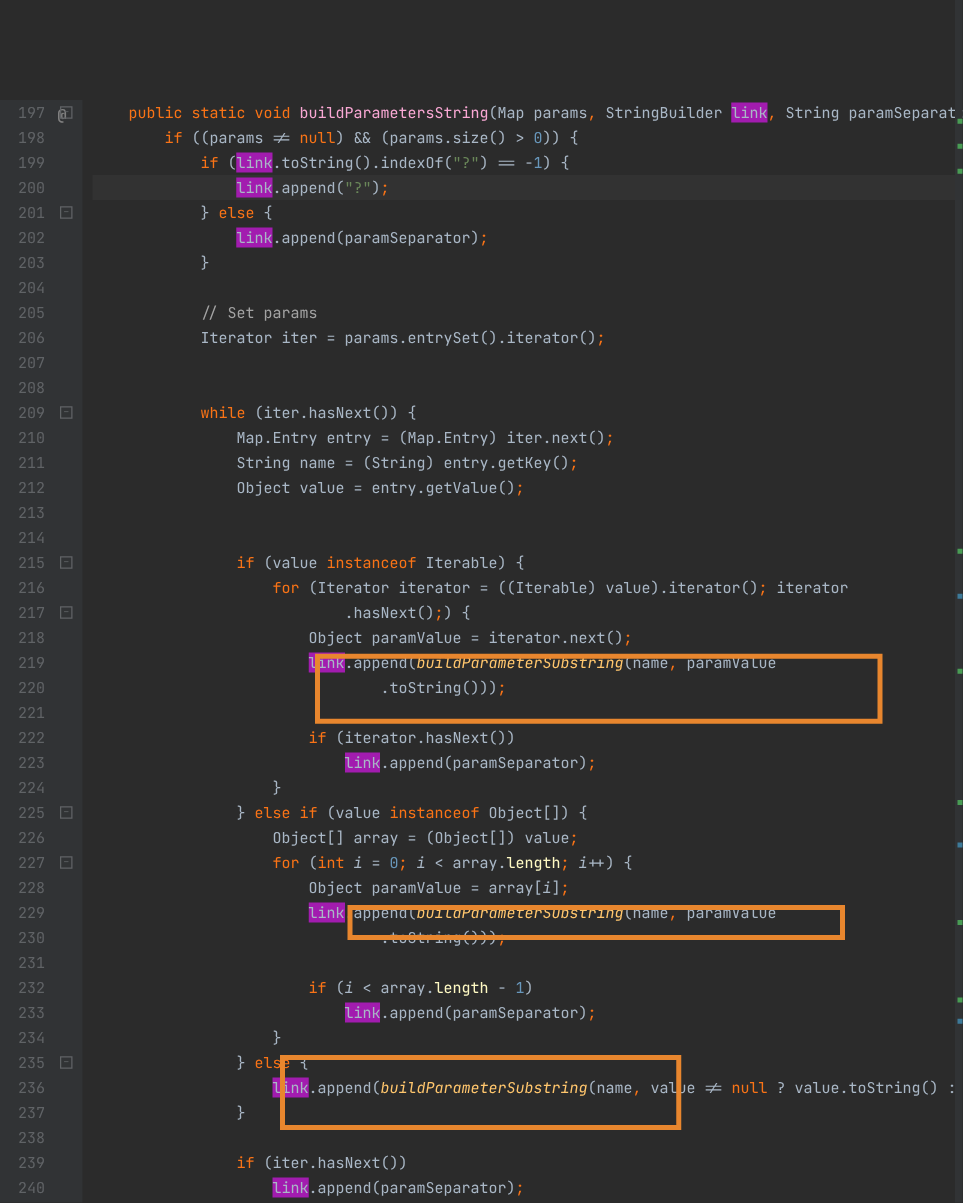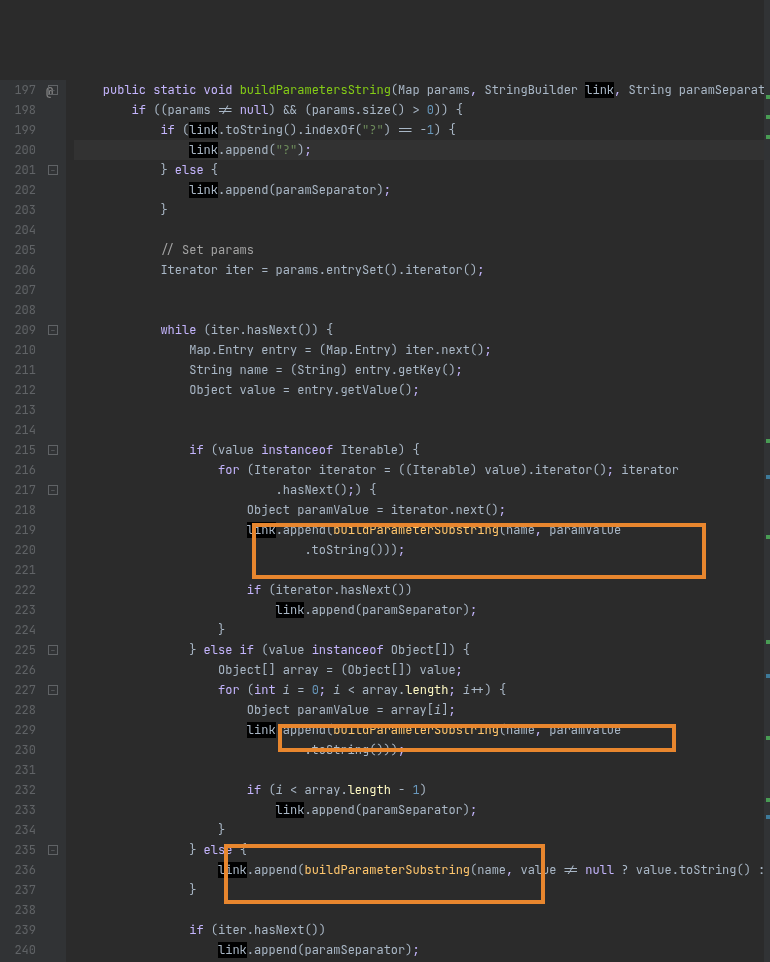--- a/index.html
+++ b/index.html
@@ -53,26 +53,26 @@
 .tick { position:absolute; right:0; width:4px; height:4px; }
 .tick.g { background:#499c54; }
 .tick.b { background:#3d7a99; }
 .code {
   flex:1 1 auto;
   padding-left:8px;
   position:relative;
 }
 .line { height:20px; position:relative; }
 .line.hl { background:#323232; }
-.sel { background:#000000; }
-.kw { color:#c4b5fd;text-align:right; }
+.sel { background:#a21caf; }
+.kw { color:#f97316;text-align:right; }
 .str { color:#6a8759; }
 .num { color:#6897bb; }
-.fn { color:#84cc16; }
-.fn-i { color:#ffc66d; }
+.fn { color:#f9a8d4; }
+.fn-i { color:#ffc66d; font-style:italic; }
 .it { font-style:italic; }
 .cm { color:#a3a3a3; }
 .field { color:#fef9c3; }
 .hl-box {
   position:absolute;
   border:4px solid #e8862e;
   pointer-events:none;
   z-index:5;
 }
 </style>

